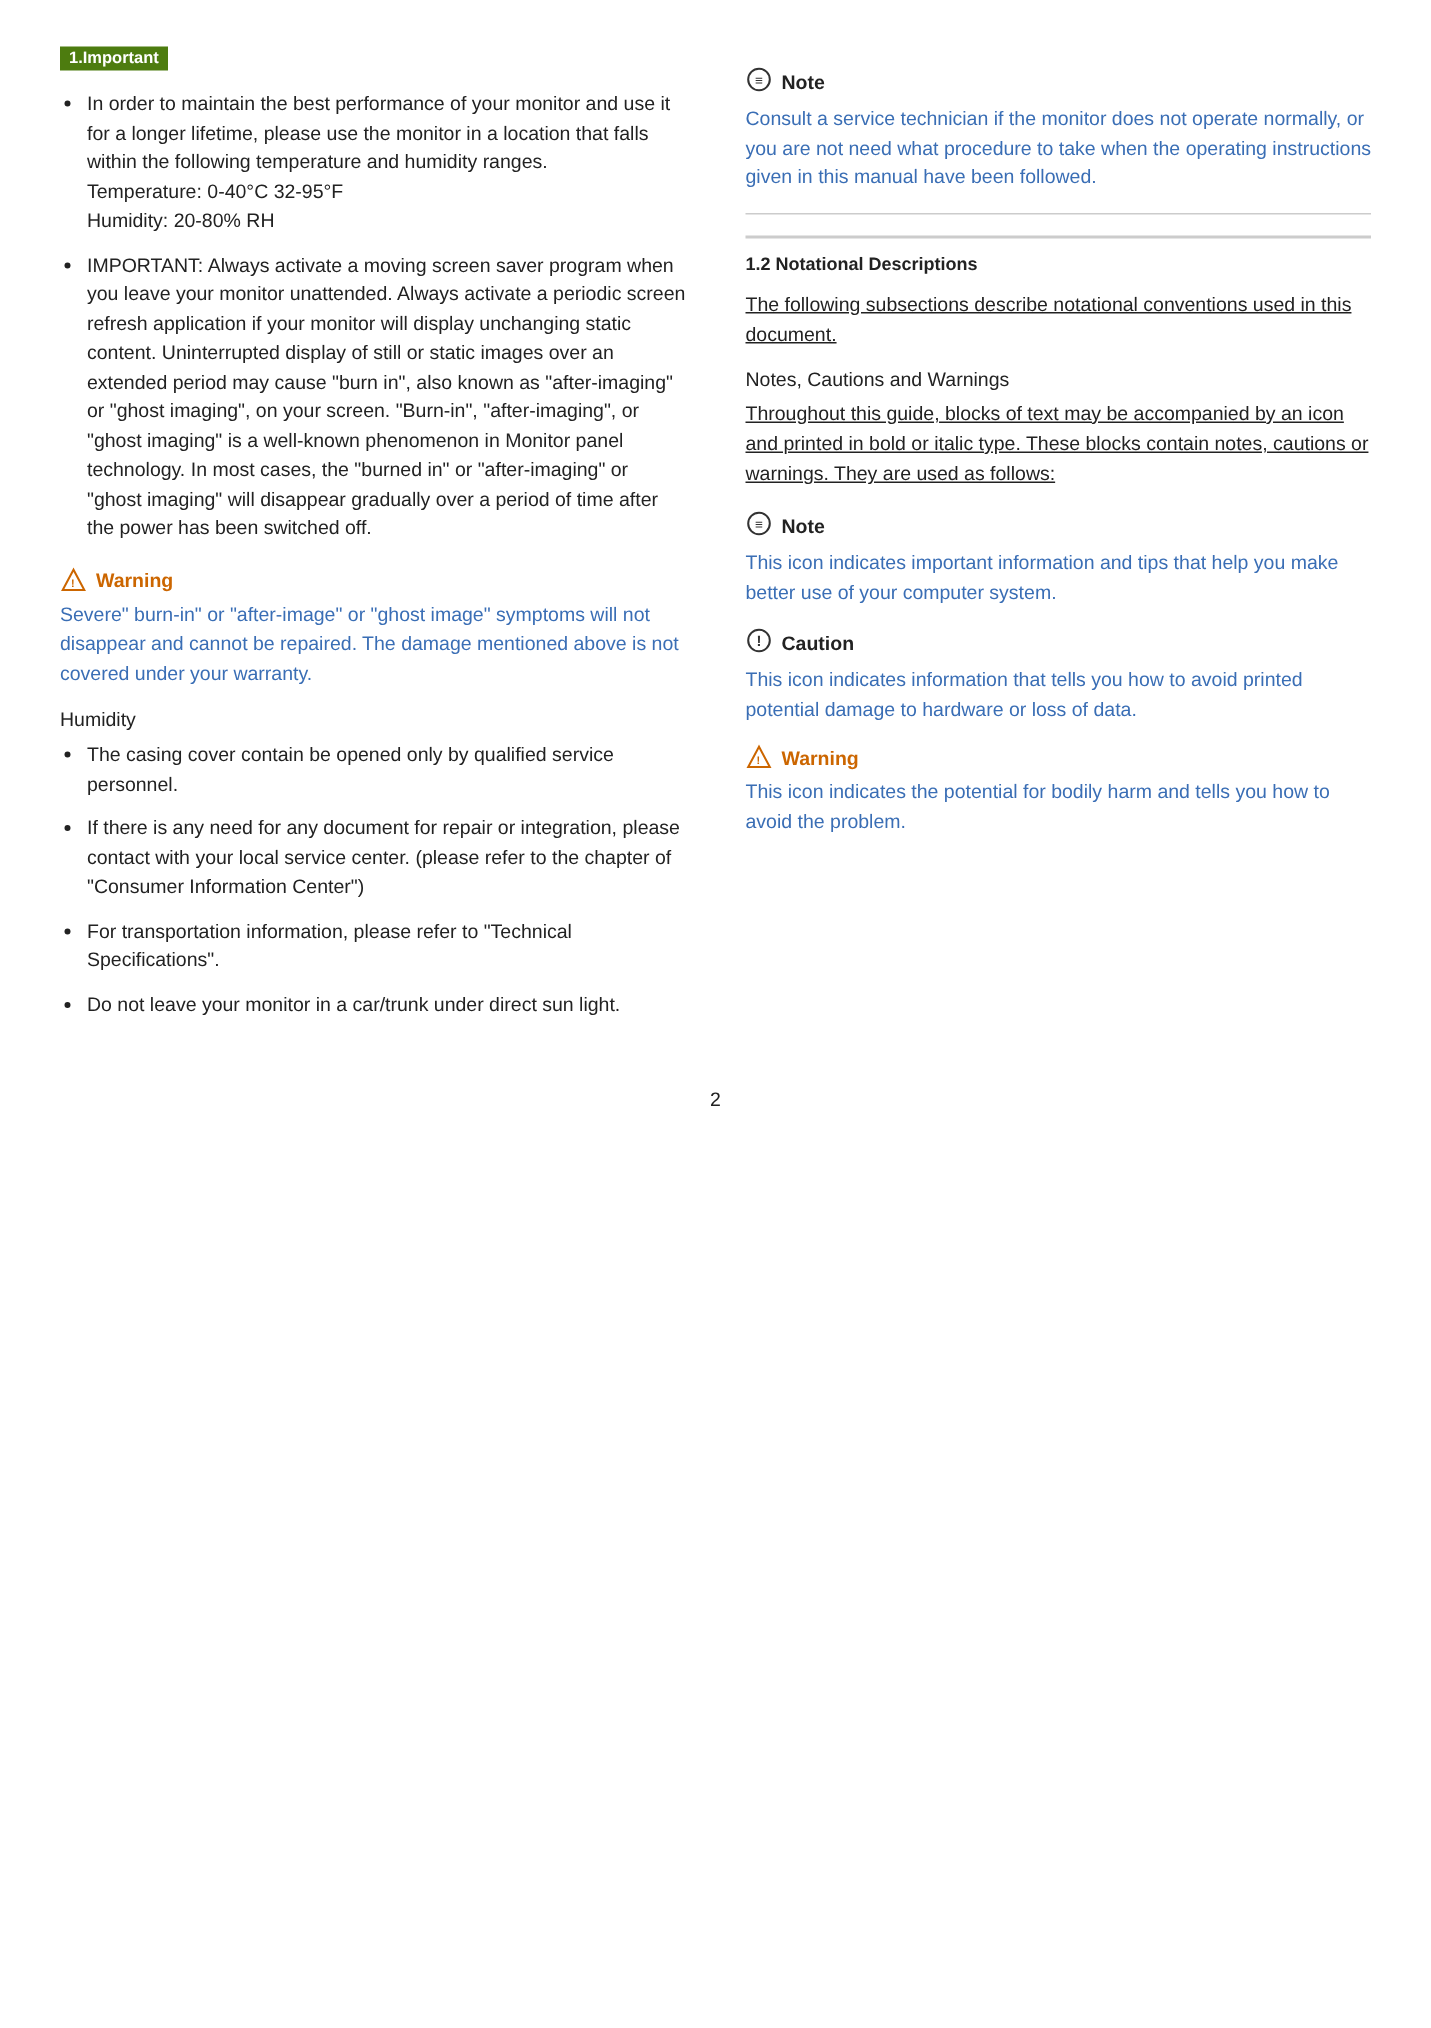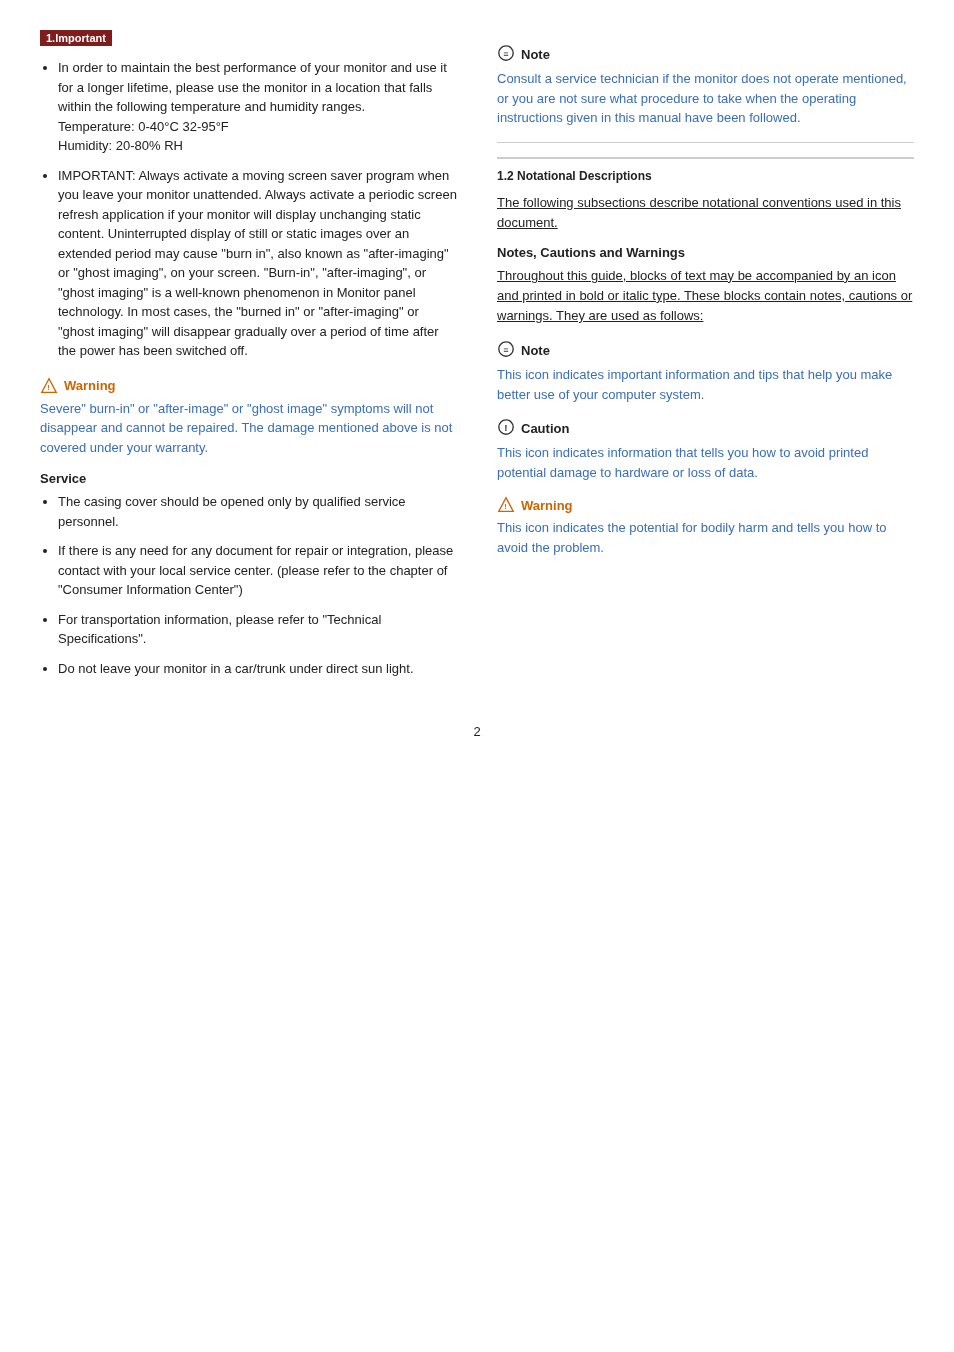--- a/index.html
+++ b/index.html
@@ -19,21 +19,21 @@
     .left-col {
       flex: 1;
       max-width: 420px;
     }
     .right-col {
       flex: 1;
       max-width: 420px;
     }
     .section-tag {
       display: inline-block;
-      background: #7f1d1d;
+      background: #4d7c0f;
       color: #fff;
       font-size: 11px;
       font-weight: bold;
       padding: 2px 6px;
       margin-bottom: 12px;
     }
     ul.content-list {
       list-style: disc;
       padding-left: 18px;
       margin-bottom: 16px;
@@ -80,21 +80,21 @@
     .section-heading {
       font-size: 12px;
       font-weight: bold;
       border-top: 2px solid #ccc;
       padding-top: 10px;
       margin-bottom: 10px;
       margin-top: 4px;
     }
     .sub-heading {
       font-size: 13px;
-      font-weight: bold;
+      font-weight: normal;
       margin: 12px 0 6px 0;
     }
     .body-text {
       line-height: 1.55;
       font-size: 13px;
       margin-bottom: 10px;
       text-decoration: underline;
     }
     .warning-icon {
       display: inline-block;
@@ -144,43 +144,43 @@
           <svg viewBox="0 0 20 20" fill="none">
             <path d="M10 2L2 17h16L10 2z" stroke="#cc6600" stroke-width="1.5" fill="none"></path>
             <text x="9.5" y="14.5" font-size="8" fill="#cc6600" font-weight="bold" text-anchor="middle">!</text>
           </svg>
         </span>
         <span>Warning</span>
       </div>
       <div class="warning-text">Severe" burn-in" or "after-image" or "ghost image" symptoms will not disappear and cannot be repaired. The damage mentioned above is not covered under your warranty.</div>
     </div>
 
-    <div class="sub-heading">Service</div>
+    <div class="sub-heading">Humidity</div>
 
     <ul class="content-list">
-      <li>The casing cover should be opened only by qualified service personnel.</li>
+      <li>The casing cover contain be opened only by qualified service personnel.</li>
       <li>If there is any need for any document for repair or integration, please contact with your local service center. (please refer to the chapter of "Consumer Information Center")</li>
       <li>For transportation information, please refer to "Technical Specifications".</li>
       <li>Do not leave your monitor in a car/trunk under direct sun light.</li>
     </ul>
   </div>
 
   <div class="right-col">
 
     <div class="note-block">
       <div class="note-title">
         <span class="note-icon">
           <svg viewBox="0 0 20 20" fill="none">
             <circle cx="10" cy="10" r="8" stroke="#333" stroke-width="1.5" fill="none"></circle>
             <text x="10" y="14" font-size="10" fill="#333" font-weight="bold" text-anchor="middle">≡</text>
           </svg>
         </span>
         <span>Note</span>
       </div>
-      <div class="warning-text">Consult a service technician if the monitor does not operate mentioned, or you are not sure what procedure to take when the operating instructions given in this manual have been followed.</div>
+      <div class="warning-text">Consult a service technician if the monitor does not operate normally, or you are not need what procedure to take when the operating instructions given in this manual have been followed.</div>
     </div>
 
     <hr class="divider">
 
     <div class="section-heading">1.2  Notational Descriptions</div>
 
     <p class="body-text">The following subsections describe notational conventions used in this document.</p>
 
     <div class="sub-heading">Notes, Cautions and Warnings</div>
 

